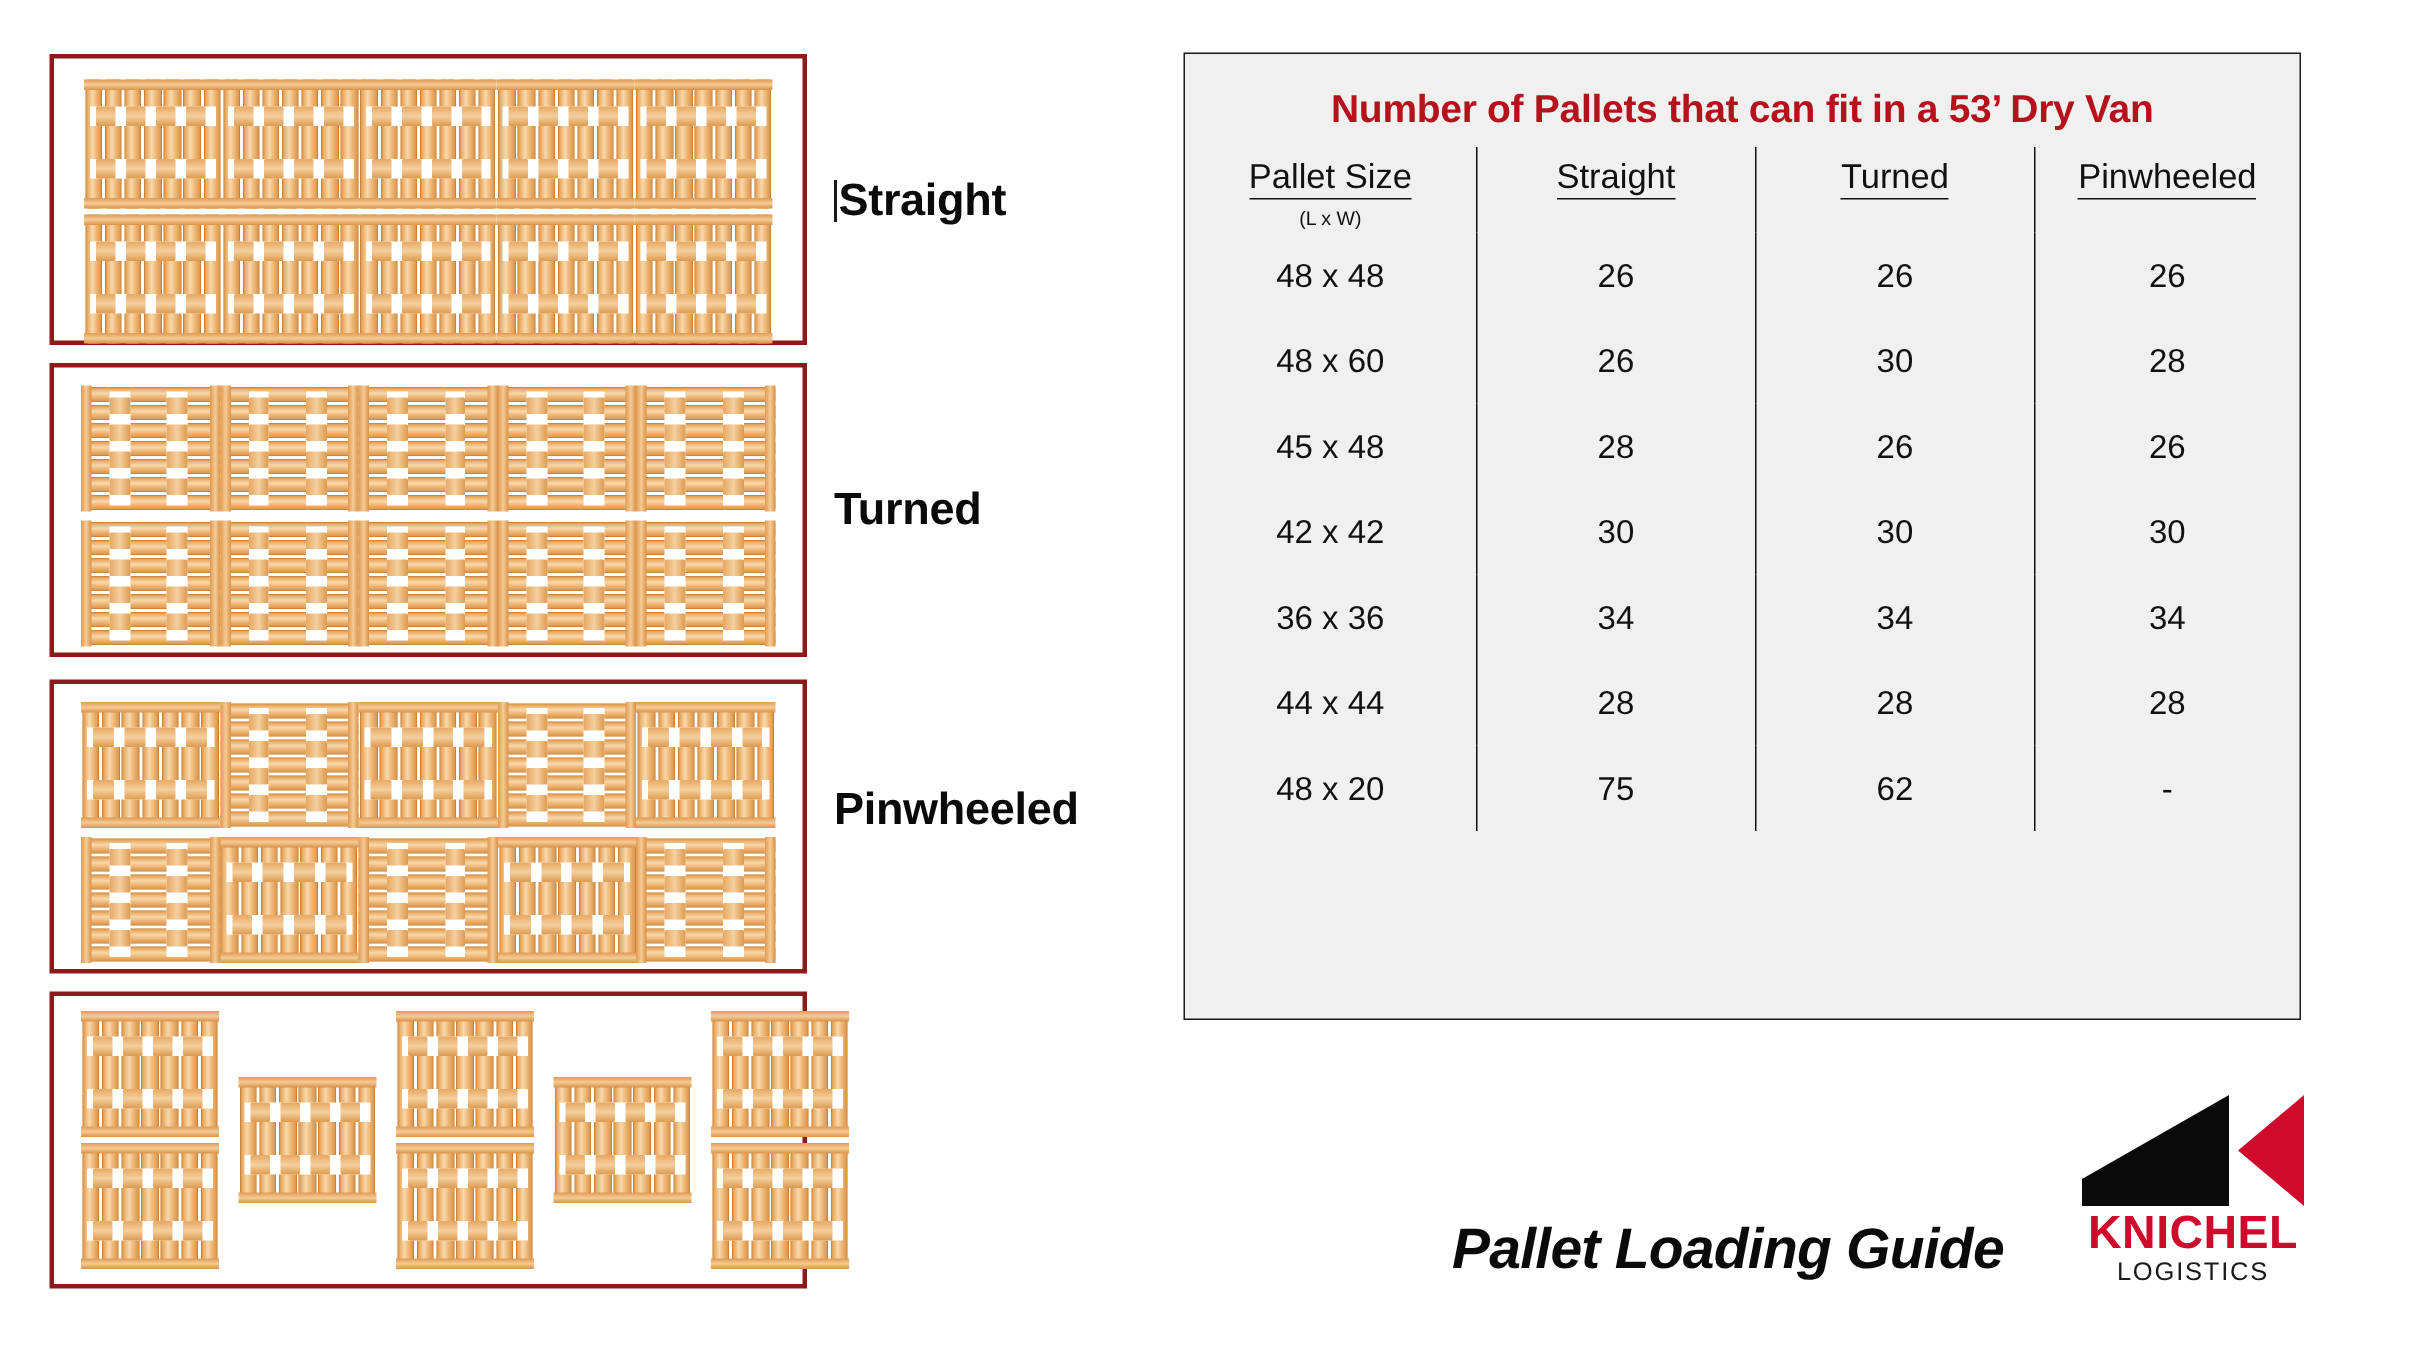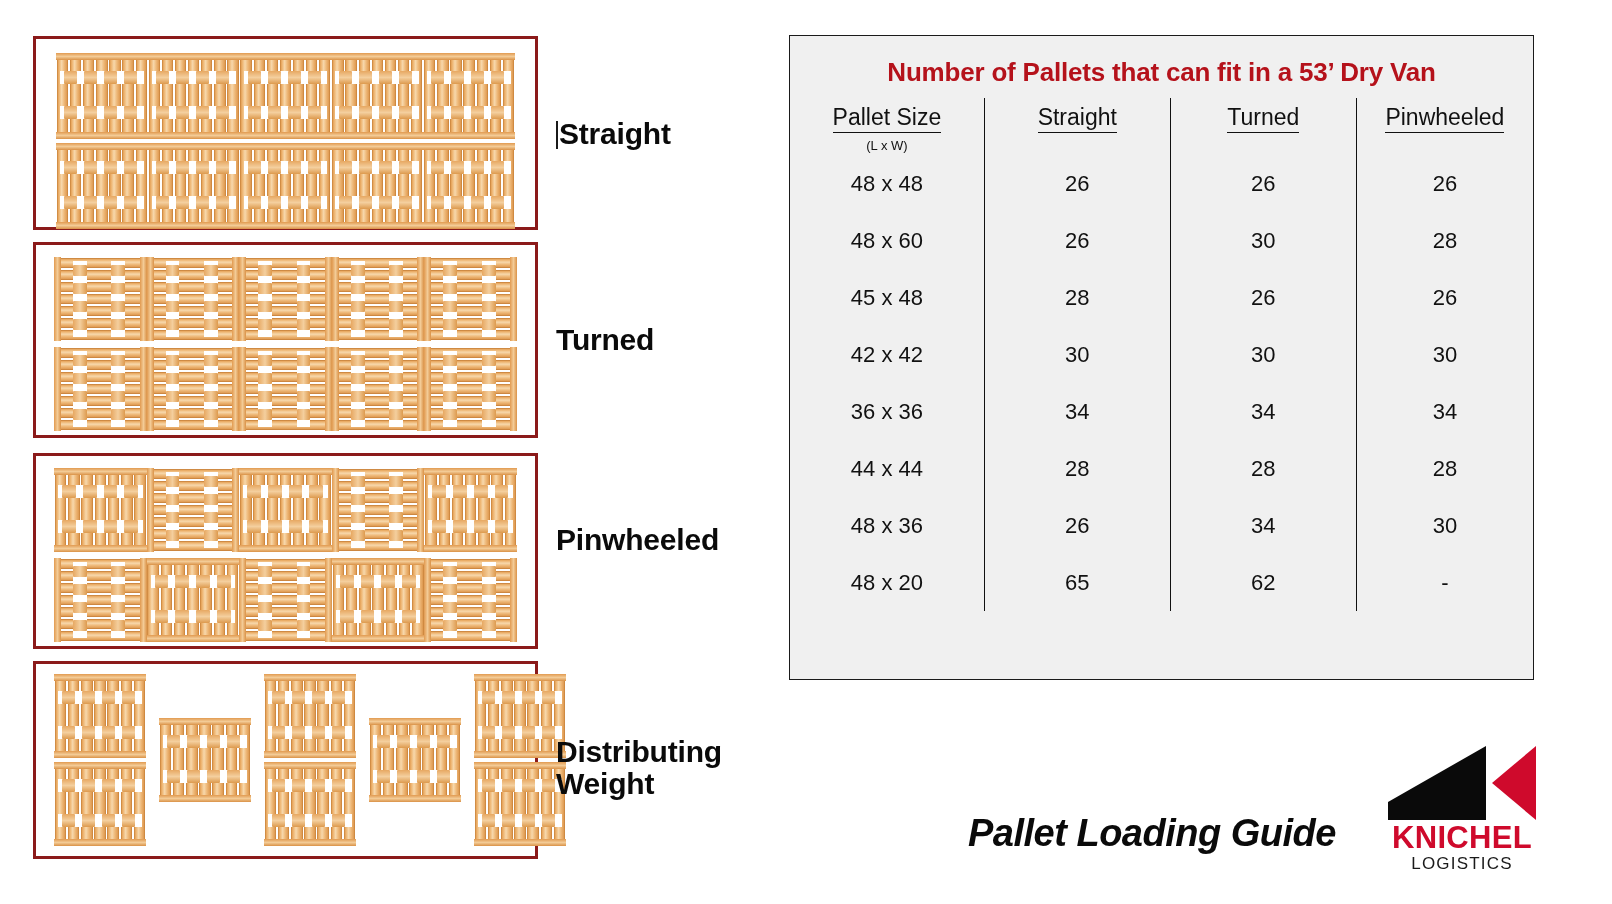--- a/index.html
+++ b/index.html
@@ -181,21 +181,21 @@
     position:absolute;
     left:968px; top:812px;
     font-size:38px;
     font-weight:bold;
     font-style:italic;
     color:#0a0a0a;
     letter-spacing:-0.5px;
   }
   #logo{
     position:absolute;
-    left:1386px; top:744px;
+    left:1386px; top:728px;
     width:152px; height:160px;
   }
   #logo-mark{ position:absolute; left:0; top:0; width:152px; height:78px; }
   #logo-name{
     position:absolute; left:0; top:76px; width:152px;
     text-align:center;
     color:#cf0a2c;
     font-weight:bold;
     font-size:31px;
     letter-spacing:0.3px;
@@ -1104,22 +1104,20 @@
         <div class="stub" style="top: 62%; height: 15%; left: 48px; width: 13px;"></div>
         <div class="stub" style="top: 62%; height: 15%; left: 68px; width: 13px;"></div>
         <div class="rail" style="top: 0px;"></div>
         <div class="rail" style="bottom: 0px;"></div>
       </div>
     </div>
 
   <div class="section-label label-straight"><span class="caret"></span><span>Straight</span></div>
   <div class="section-label label-turned">Turned</div>
   <div class="section-label label-pinwheeled">Pinwheeled</div>
-  <div class="section-label label-distributing">Distributing
-Weight</div>
 </div>
 
 <div id="table-card">
   <div id="table-title">Number of Pallets that can fit in a 53’ Dry Van</div>
   <table>
     <thead>
       <tr>
         <th class="col-size">
           <span class="th-main">Pallet Size</span>
           <span class="th-sub">(L x W)</span>
@@ -1166,28 +1164,22 @@
           <td class="sep">34</td>
           <td class="sep">34</td>
         </tr>
         <tr>
           <td>44 x 44</td>
           <td class="sep">28</td>
           <td class="sep">28</td>
           <td class="sep">28</td>
         </tr>
         <tr>
-          <td>48 x 36</td>
-          <td class="sep">26</td>
-          <td class="sep">34</td>
-          <td class="sep">30</td>
-        </tr>
-        <tr>
           <td>48 x 20</td>
-          <td class="sep">65</td>
+          <td class="sep">75</td>
           <td class="sep">62</td>
           <td class="sep">-</td>
         </tr>
       </tbody>
   </table>
 </div>
 
 <div id="footer-title">Pallet Loading Guide</div>
 
 <div id="logo">

